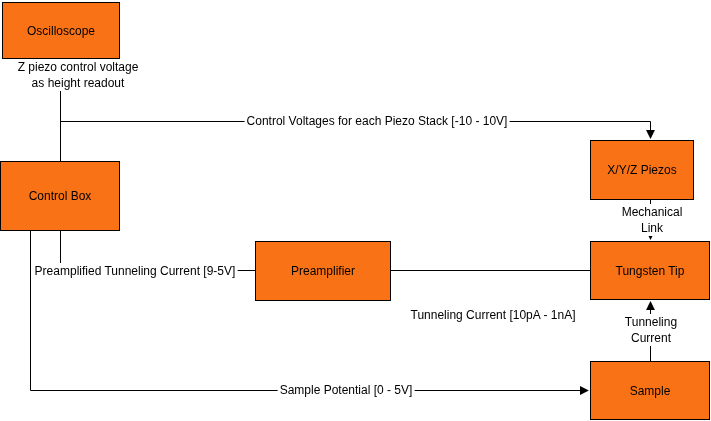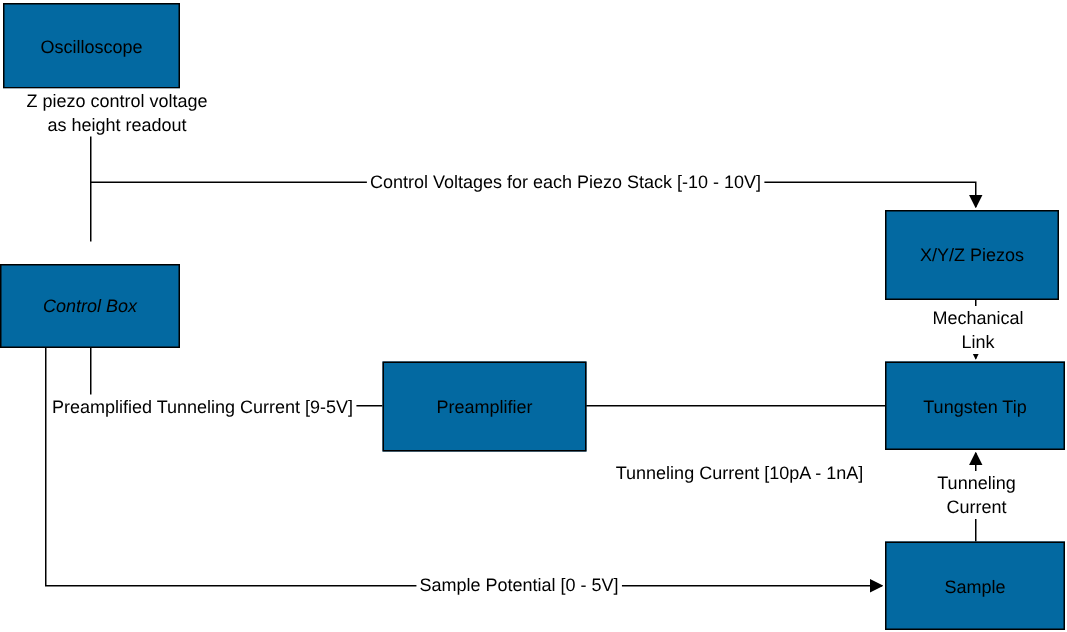--- a/index.html
+++ b/index.html
@@ -10,41 +10,41 @@
     background: #ffffff;
     font-family: "Liberation Sans", "DejaVu Sans", sans-serif;
     font-size: 12px;
     color: #000000;
     overflow: hidden;
   }
   #wires { position: absolute; left: 0; top: 0; width: 711px; height: 421px; }
   .node {
     position: absolute;
     box-sizing: border-box;
-    background: #0369a1;
+    background: #f97316;
     border: 1px solid #000000;
     display: flex;
     align-items: center;
     justify-content: center;
     text-align: center;
     white-space: nowrap;
   }
   .edge-label {
     position: absolute;
     transform: translate(-50%, -50%);
     background: #ffffff;
     padding: 0 2px;
     text-align: center;
     white-space: pre-line;
     line-height: 16px;
   }
   
   #node-oscilloscope { left: 2px;   top: 2px;   width: 118px; height: 57px; }
-  #node-control-box  { left: 0px;   top: 176px; width: 120px; height: 56px; font-style: italic; }
-  #node-xyz-piezos   { left: 590px; top: 140px; width: 116px; height: 60px; }
+  #node-control-box  { left: 0px;   top: 161px; width: 120px; height: 70px; }
+  #node-xyz-piezos   { left: 590px; top: 140px; width: 104px; height: 60px; }
   #node-preamplifier { left: 255px; top: 241px; width: 136px; height: 60px; }
   #node-tungsten-tip { left: 590px; top: 241px; width: 120px; height: 59px; }
   #node-sample       { left: 590px; top: 361px; width: 120px; height: 59px; }
   
   #label-z-piezo-readout   { left: 61px;  top: 75px; padding-left: 36px;  }
   #label-control-voltages  { left: 377px; top: 121px; }
   #label-mechanical-link   { left: 652px; top: 220px; }
   #label-tunneling-range   { left: 493px; top: 270px; margin-top: 45px; }
   #label-preamplified      { left: 135px; top: 271px; }
   #label-tunneling-current { left: 651px; top: 330px; }

